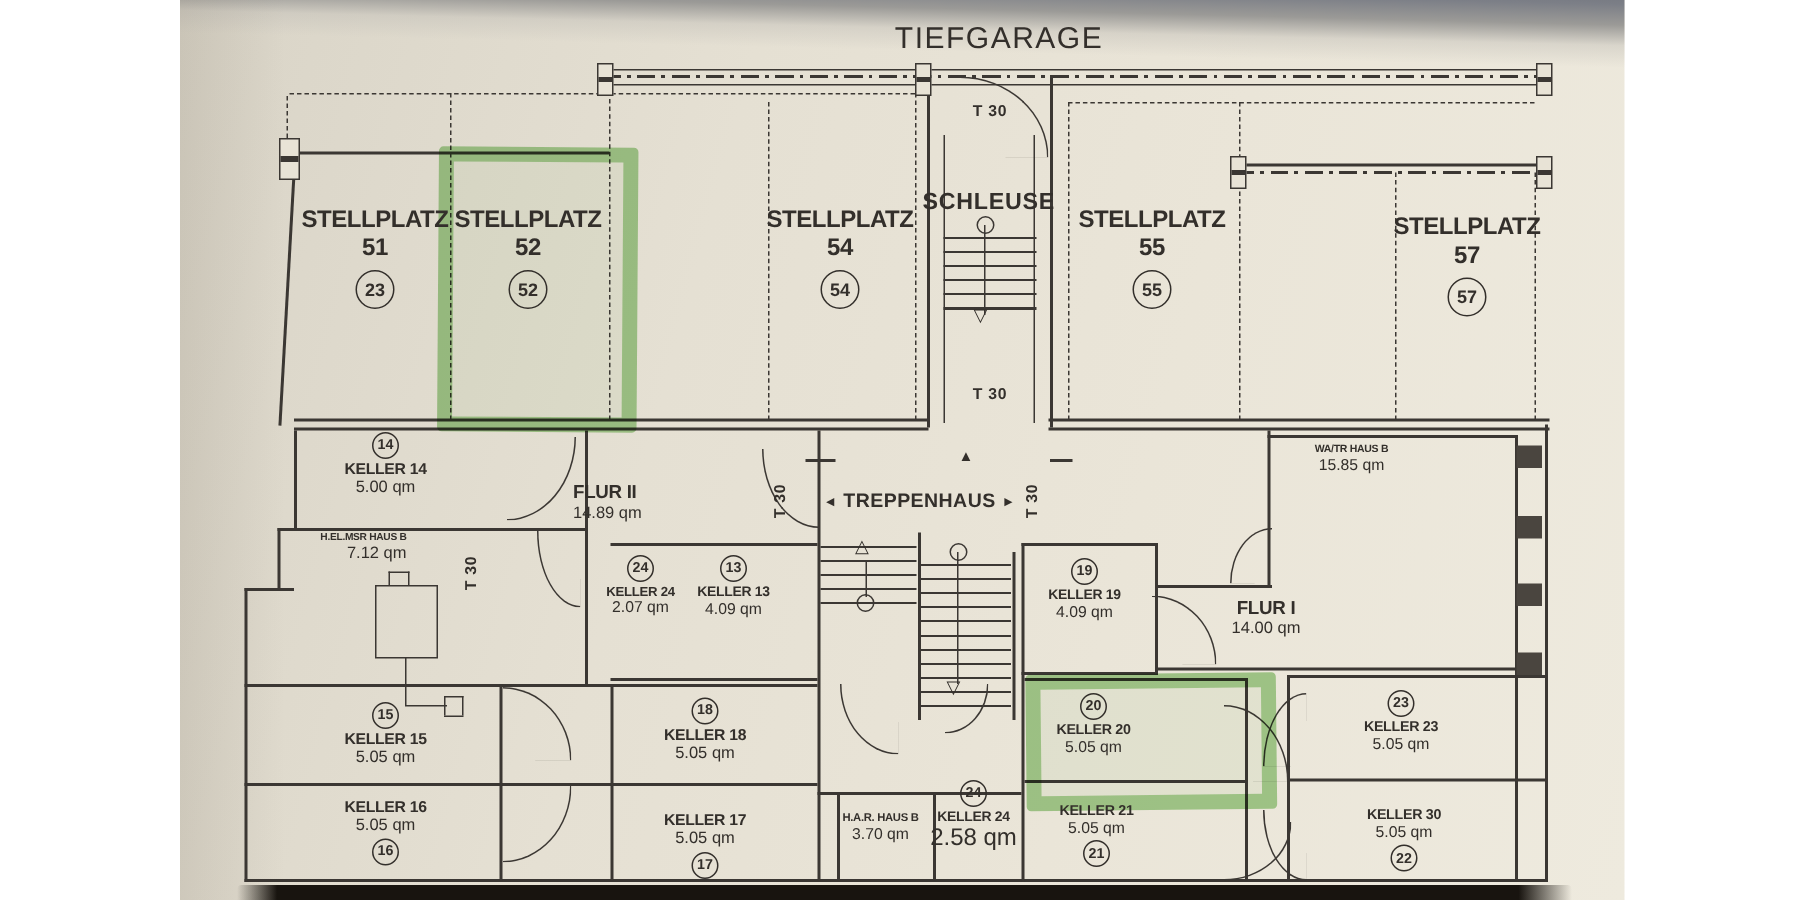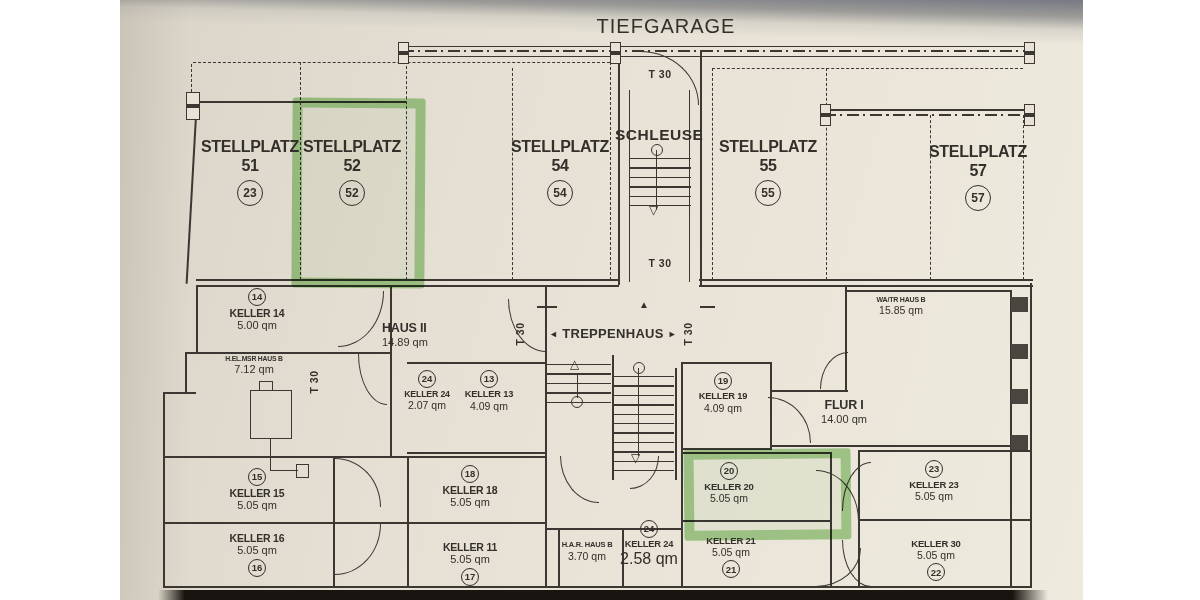--- a/index.html
+++ b/index.html
@@ -207,27 +207,27 @@
       <div class="nm">STELLPLATZ 57</div>
       <span class="circ big">57</span>
     </div>
 
     <div class="rl" style="left:212px;top:286px;width:90px">
       <span class="circ">14</span>
       <div class="nm">KELLER 14</div>
       <div class="ar">5.00 qm</div>
     </div>
 
-    <div class="rl" style="left:214px;top:355px;width:80px;text-align:center">
+    <div class="rl" style="left:191px;top:355px;width:80px;text-align:right">
       <div class="nm" style="font-size:6.8px">H.EL.MSR HAUS B</div>
       <div class="ar">7.12 qm</div>
     </div>
 
     <div class="rl" style="left:368px;top:321px;width:80px;text-align:left;padding-left:14px">
-      <div class="nm" style="font-size:12.5px;font-weight:600">HAUS II</div>
+      <div class="nm" style="font-size:12.5px;font-weight:600">FLUR II</div>
       <div class="ar">14.89 qm</div>
     </div>
 
     <div class="rl" style="left:400px;top:368px;width:54px">
       <span class="circ">24</span>
       <div class="nm" style="font-size:8.8px">KELLER 24</div>
       <div class="ar" style="font-size:10.5px">2.07 qm</div>
     </div>
 
     <div class="rl" style="left:458px;top:368px;width:62px">
@@ -276,21 +276,21 @@
       <div class="ar" style="font-size:10.5px">5.05 qm</div>
     </div>
 
     <div class="rl" style="left:218px;top:532px;width:78px">
       <div class="nm">KELLER 16</div>
       <div class="ar">5.05 qm</div>
       <span class="circ">16</span>
     </div>
 
     <div class="rl" style="left:430px;top:541px;width:80px">
-      <div class="nm">KELLER 11</div>
+      <div class="nm">KELLER 17</div>
       <div class="ar">5.05 qm</div>
       <span class="circ">17</span>
     </div>
 
     <div class="rl" style="left:552px;top:541px;width:70px">
       <div class="nm" style="font-size:7.5px">H.A.R. HAUS B</div>
       <div class="ar" style="font-size:10.5px">3.70 qm</div>
     </div>
 
     <div class="rl" style="left:618px;top:518px;width:62px">

